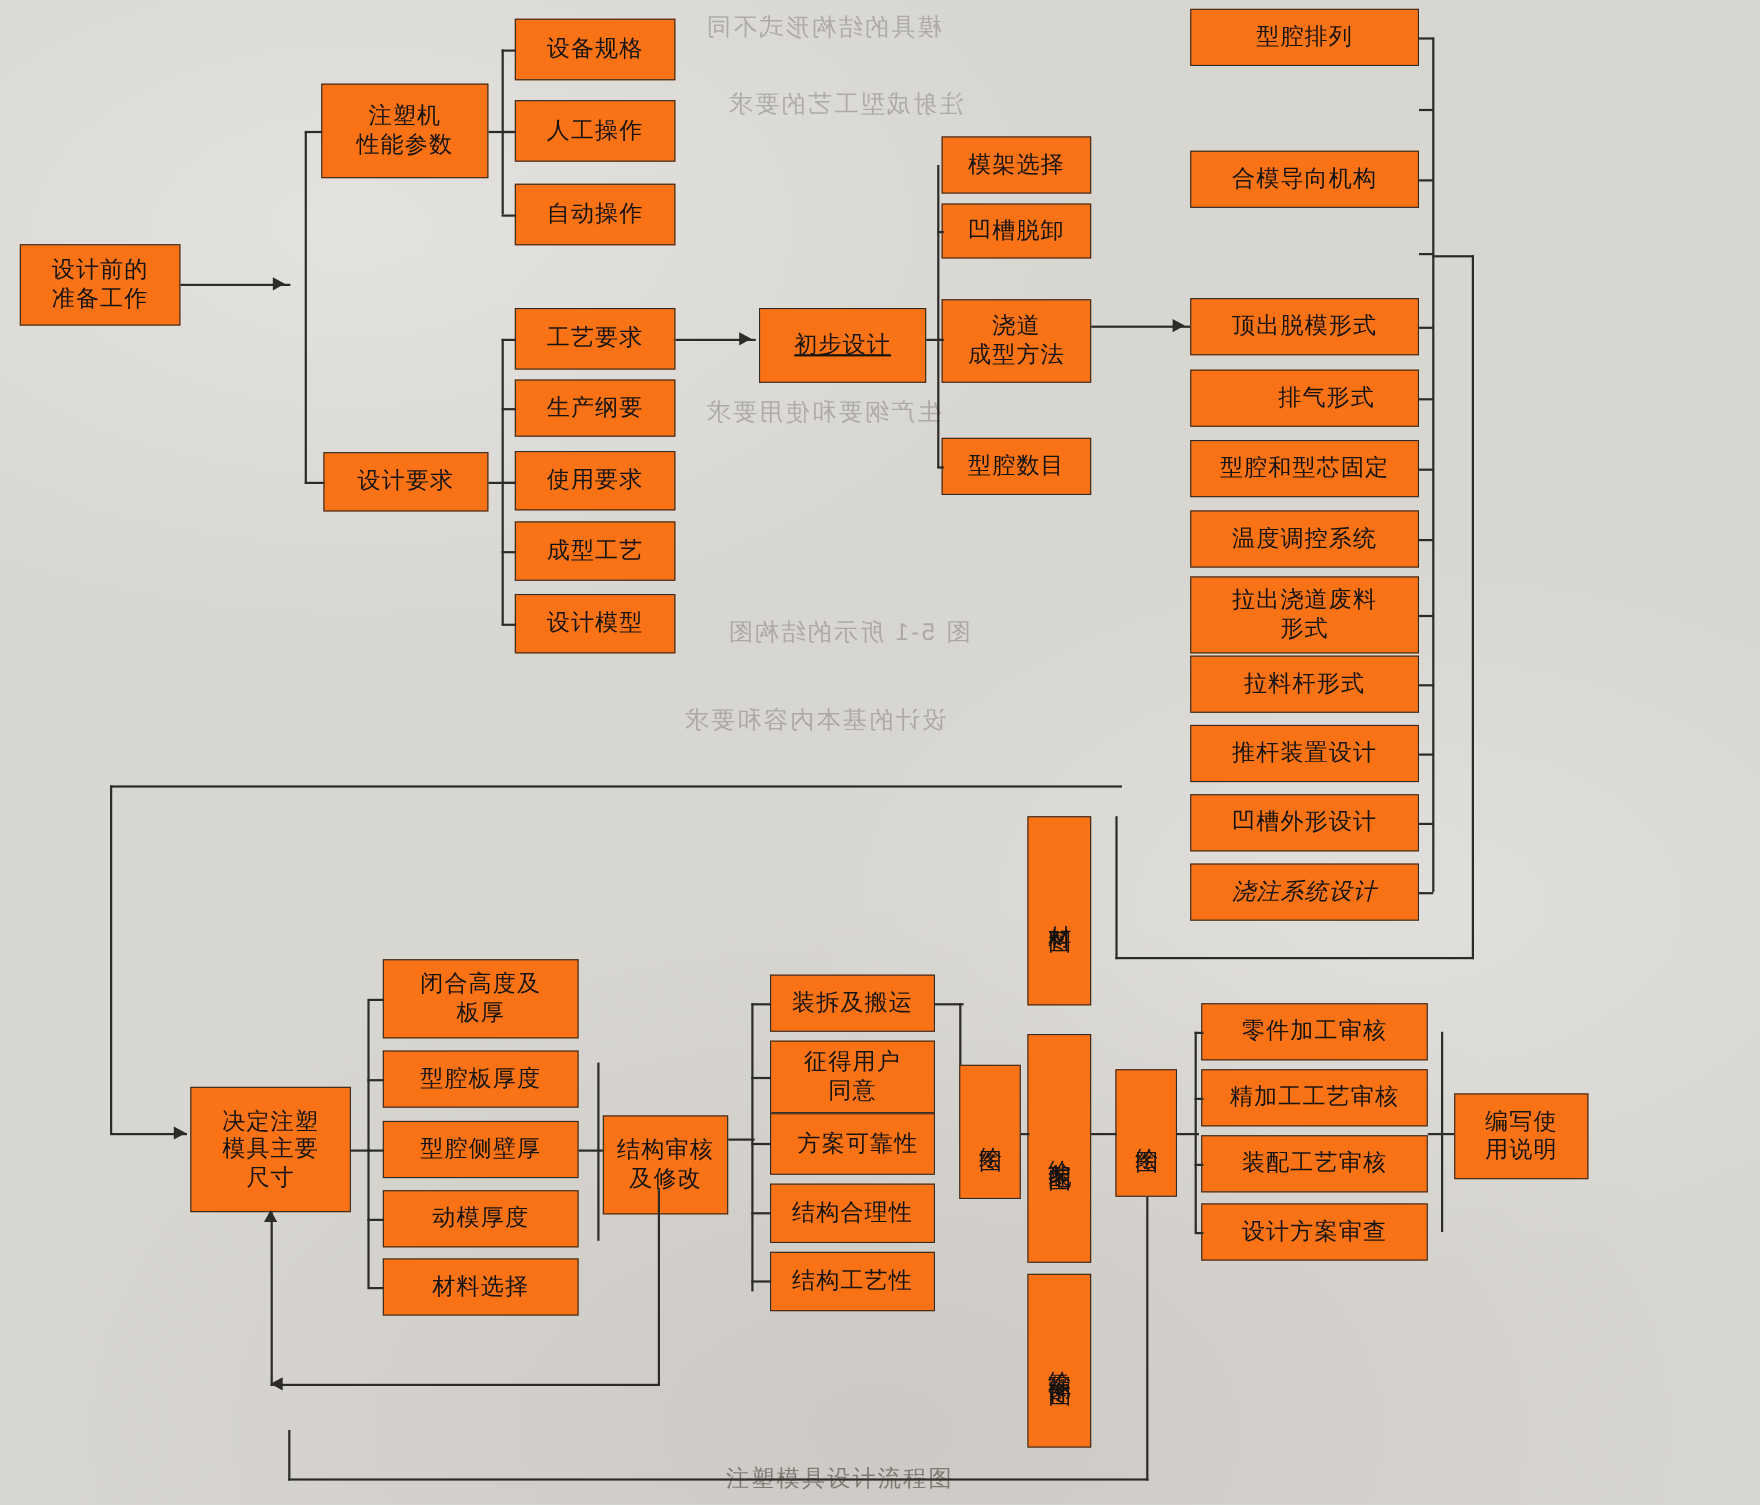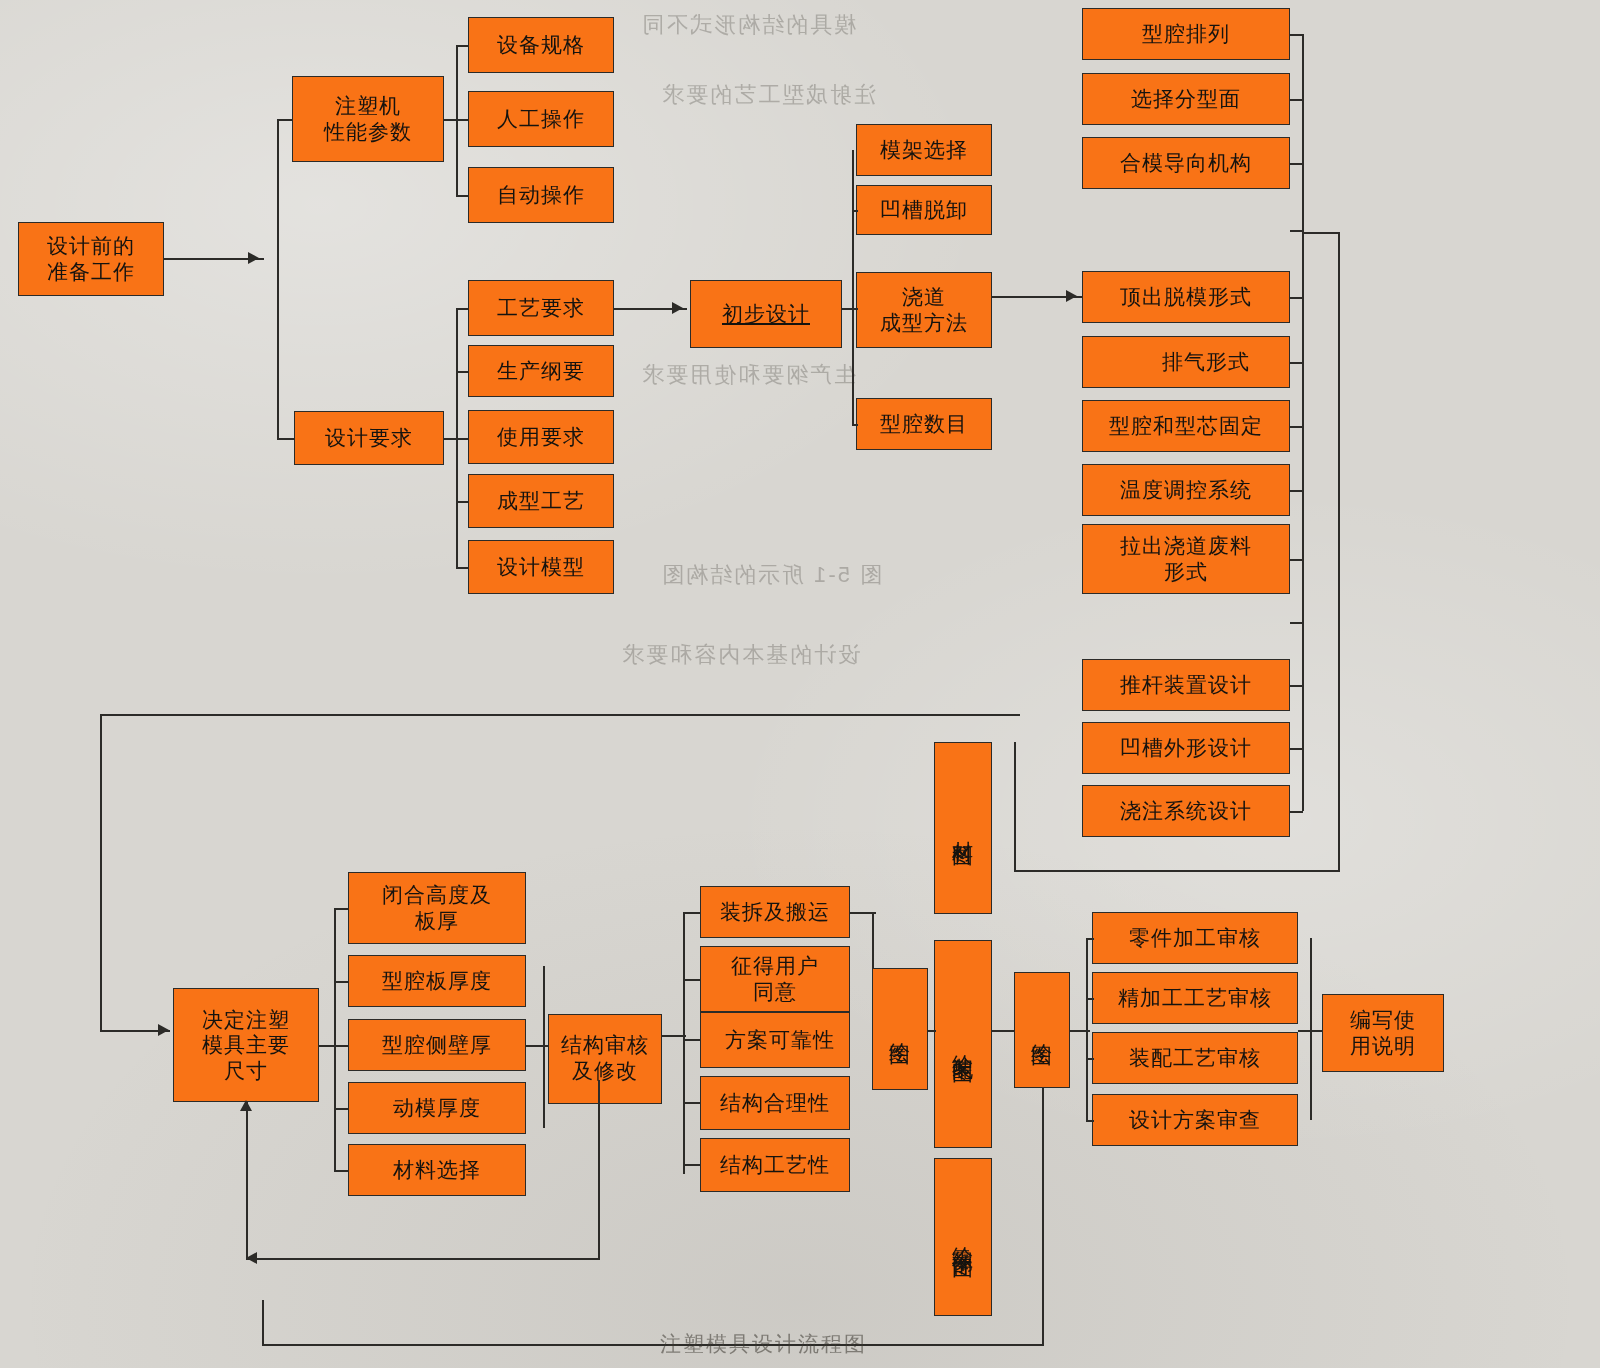--- a/index.html
+++ b/index.html
@@ -159,31 +159,31 @@
 成型方法</div>
   <div class="ln h" style="left:852px;top:308px;width:6px;"></div>
 
   <div class="node" style="left:856px;top:398px;width:136px;height:52px;">型腔数目</div>
   <div class="ln h" style="left:852px;top:424px;width:6px;"></div>
 
   <div class="ln h" style="left:992px;top:296px;width:90px;"></div>
   <div class="arrow" style="left:1066px;top:290px;"></div>
 
   <div class="node" style="left:1082px;top:8px;width:208px;height:52px;">型腔排列</div>
-  <div class="node" style="left:1082px;top:73px;width:208px;height:52px;">选择分型面</div>
   <div class="node" style="left:1082px;top:137px;width:208px;height:52px;">合模导向机构</div>
   <div class="node" style="left:1082px;top:271px;width:208px;height:52px;">顶出脱模形式</div>
   <div class="node" style="left:1082px;top:336px;width:208px;height:52px;padding-left:44px;">排气形式</div>
   <div class="node" style="left:1082px;top:400px;width:208px;height:52px;">型腔和型芯固定</div>
   <div class="node" style="left:1082px;top:464px;width:208px;height:52px;">温度调控系统</div>
   <div class="node" style="left:1082px;top:524px;width:208px;height:70px;">拉出浇道废料
 形式</div>
+  <div class="node" style="left:1082px;top:596px;width:208px;height:52px;">拉料杆形式</div>
   <div class="node" style="left:1082px;top:659px;width:208px;height:52px;">推杆装置设计</div>
   <div class="node" style="left:1082px;top:722px;width:208px;height:52px;">凹槽外形设计</div>
-  <div class="node" style="left:1082px;top:785px;width:208px;height:52px;">浇注系统设计</div>
+  <div class="node" style="left:1082px;top:785px;width:208px;height:52px;font-style:italic;">浇注系统设计</div>
 
   <div class="ln v" style="left:1302px;top:34px;height:777px;"></div>
   <div class="ln h" style="left:1290px;top:34px;width:13px;"></div>
   <div class="ln h" style="left:1290px;top:99px;width:13px;"></div>
   <div class="ln h" style="left:1290px;top:163px;width:13px;"></div>
   <div class="ln h" style="left:1290px;top:230px;width:13px;"></div>
   <div class="ln h" style="left:1290px;top:297px;width:13px;"></div>
   <div class="ln h" style="left:1290px;top:362px;width:13px;"></div>
   <div class="ln h" style="left:1290px;top:426px;width:13px;"></div>
   <div class="ln h" style="left:1290px;top:490px;width:13px;"></div>

